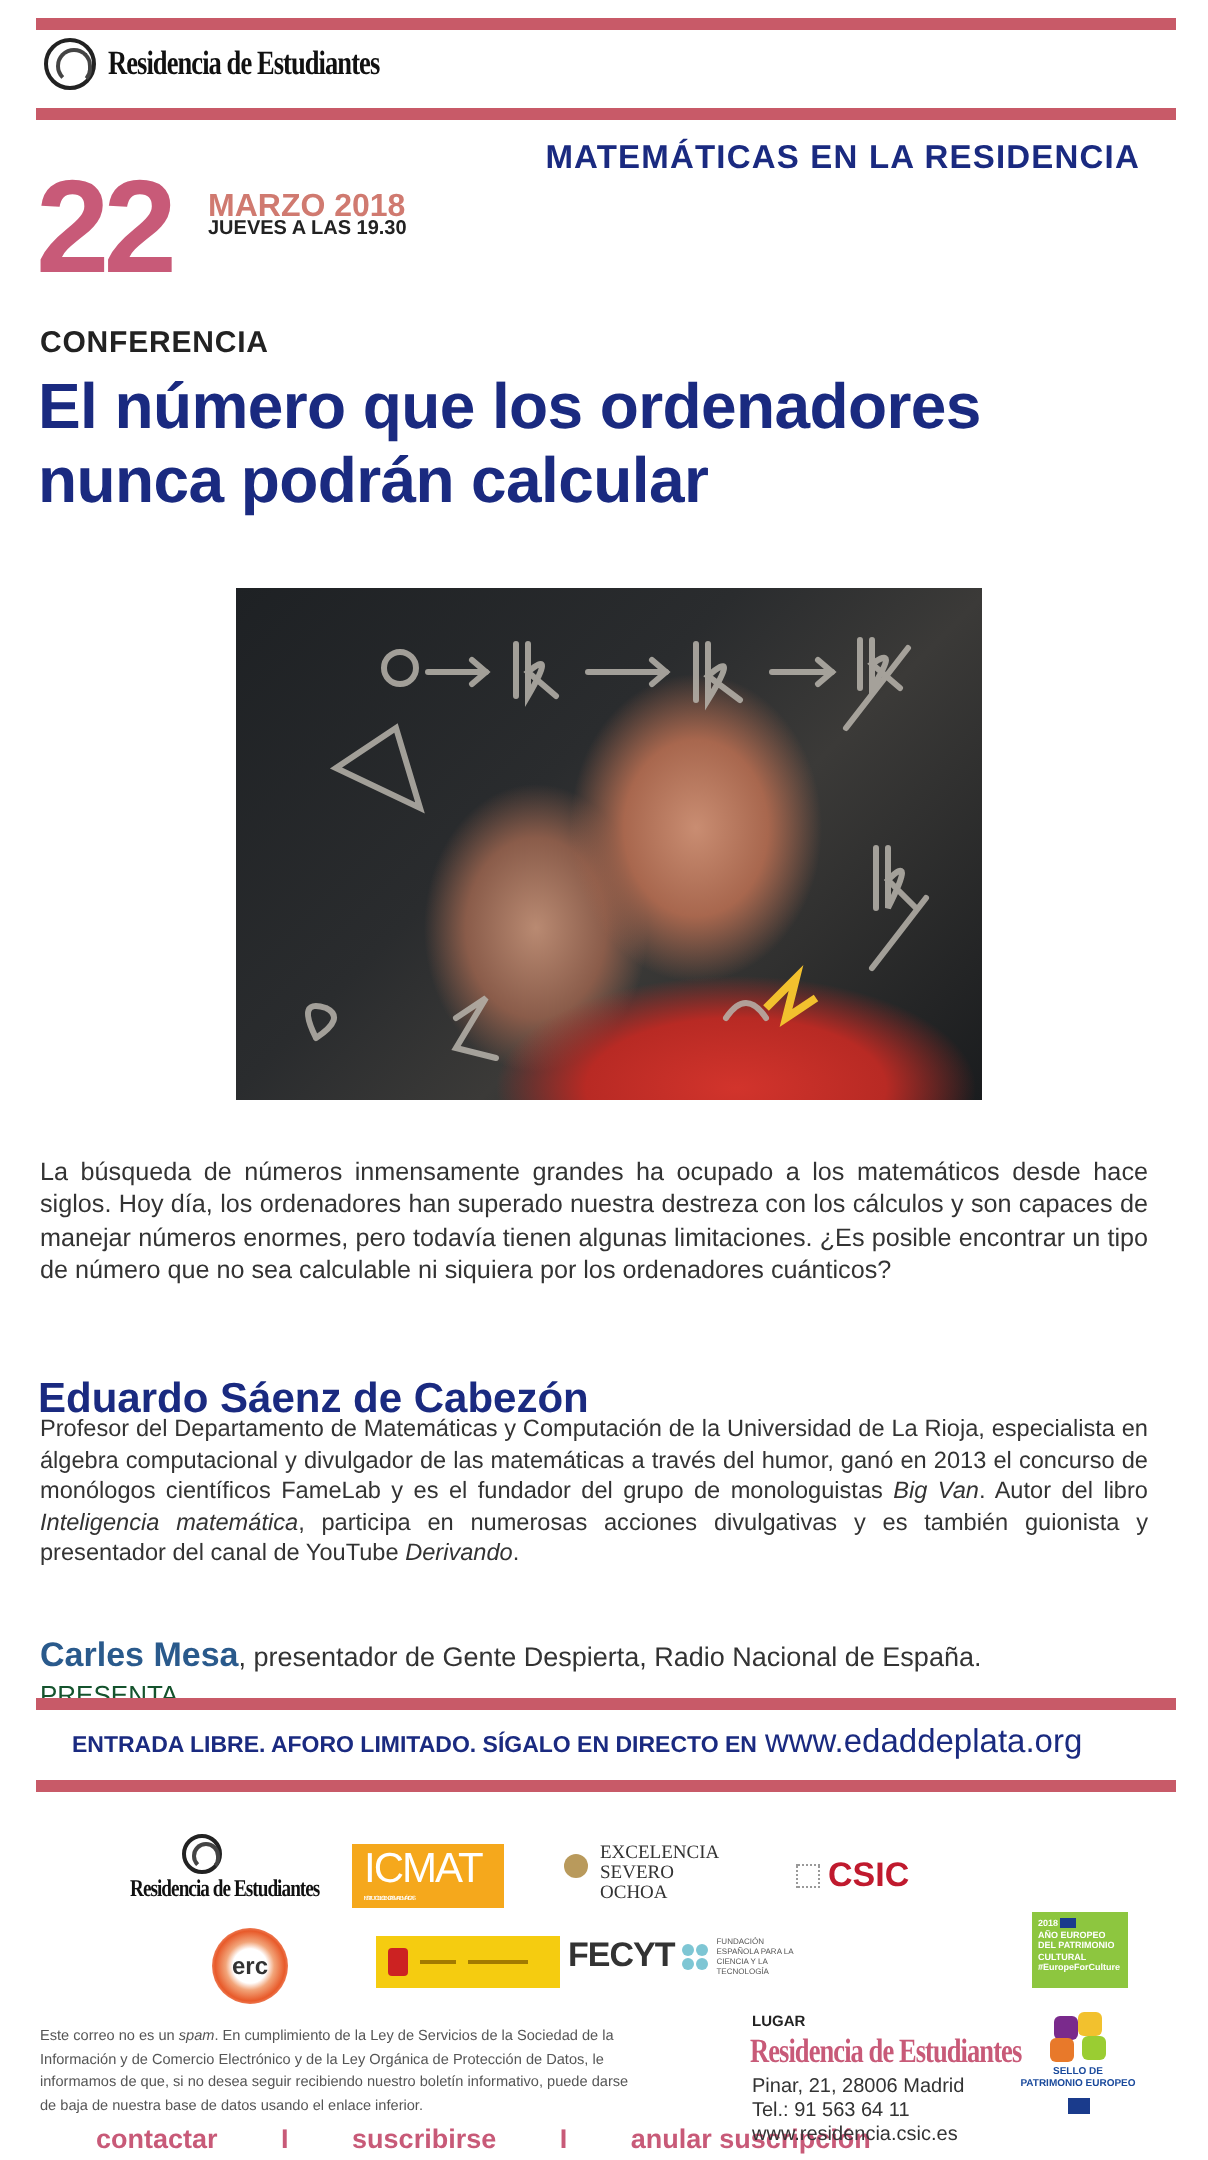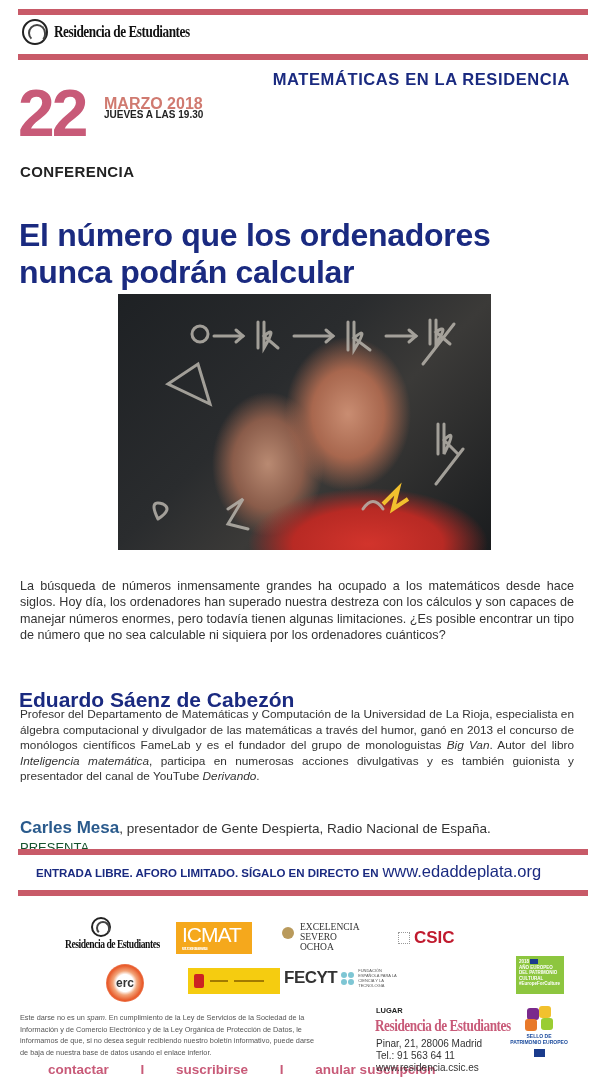--- a/index.html
+++ b/index.html
@@ -14,21 +14,21 @@
   .logo-circle::after { content: ""; position: absolute; left: 4px; top: 3px; width: 14px; height: 14px; border-radius: 50% 50% 40% 50%; border: 2px solid #444; border-bottom-color: transparent; }
   .logo-text { font-family: "Liberation Serif", serif; font-size: 17px; font-weight: bold; color: #111; margin-left: 6px; letter-spacing: -0.6px; transform: scaleX(0.78); transform-origin: left center; white-space: nowrap; }
 
   .header-title { position: absolute; right: 34px; top: 22px; font-size: 16.5px; font-weight: bold; color: #1a2a80; letter-spacing: 0.6px; margin-top: 48px; }
 
   .date-num { position: absolute; left: 18px; top: 80px; font-size: 66px; font-weight: bold; color: #c85a78; line-height: 66px; letter-spacing: -3px; }
   .date-month { position: absolute; left: 104px; top: 95px; font-size: 16px; font-weight: bold; color: #d07a70; }
   .date-time { position: absolute; left: 104px; top: 109px; font-size: 10px; font-weight: bold; color: #222; }
 
   .category { position: absolute; left: 20px; top: 163px; font-size: 15px; font-weight: bold; color: #222; letter-spacing: 0.4px; }
-  .title { position: absolute; left: 19px; top: 185px; width: 570px; font-size: 32px; font-weight: bold; color: #1a2a80; line-height: 37px; letter-spacing: -0.3px; margin-top: 32px; }
+  .title { position: absolute; left: 19px; top: 185px; width: 570px; font-size: 32px; font-weight: bold; color: #1a2a80; line-height: 37px; letter-spacing: -0.3px; }
 
   .photo { position: absolute; left: 118px; top: 294px; width: 373px; height: 256px; overflow: hidden;
     background: radial-gradient(ellipse 90px 110px at 230px 120px, #c98d72 0%, #a8674e 40%, transparent 70%),
                 radial-gradient(ellipse 150px 70px at 250px 250px, #d2342c 0%, #b82a24 50%, transparent 80%),
                 radial-gradient(ellipse 70px 90px at 150px 170px, #b98a72 0%, #8a5c4a 50%, transparent 80%),
                 linear-gradient(135deg, #1e2124 0%, #2a2c2e 40%, #3b3a38 60%, #1a1c1e 100%); }
   .photo svg { position: absolute; left: 0; top: 0; }
 
   .desc { position: absolute; left: 20px; top: 578px; width: 554px; font-size: 12.6px; line-height: 16.3px; color: #333; text-align: justify; }
 
@@ -178,21 +178,21 @@
   <div class="sm">FUNDACIÓN ESPAÑOLA PARA LA CIENCIA Y LA TECNOLOGÍA</div>
 </div>
 <div class="sponsor patrimonio">
   <div><span>2018</span> <span class="eu"></span></div>
   <div>AÑO EUROPEO</div>
   <div>DEL PATRIMONIO</div>
   <div>CULTURAL</div>
   <div>#EuropeForCulture</div>
 </div>
 
-<p class="legal"><span>Este darse no es un </span><i>spam</i><span>. En cumplimiento de la Ley de Servicios de la Sociedad de la Información y de Comercio Electrónico y de la Ley Orgánica de Protección de Datos, le informamos de que, si no desea seguir recibiendo nuestro boletín informativo, puede darse de baja de nuestra base de datos usando el enlace inferior.</span></p>
+<p class="legal"><span>Este correo no es un </span><i>spam</i><span>. En cumplimiento de la Ley de Servicios de la Sociedad de la Información y de Comercio Electrónico y de la Ley Orgánica de Protección de Datos, le informamos de que, si no desea seguir recibiendo nuestro boletín informativo, puede darse de baja de nuestra base de datos usando el enlace inferior.</span></p>
 
 <div class="footer-links">
   <span>contactar</span><span> I </span><span>suscribirse</span><span> I </span><span>anular suscripción</span>
 </div>
 
 <div class="lugar-label">LUGAR</div>
 <div class="lugar-name">Residencia de Estudiantes</div>
 <div class="lugar-addr">
   <div>Pinar, 21, 28006 Madrid</div>
   <div>Tel.: 91 563 64 11</div>

